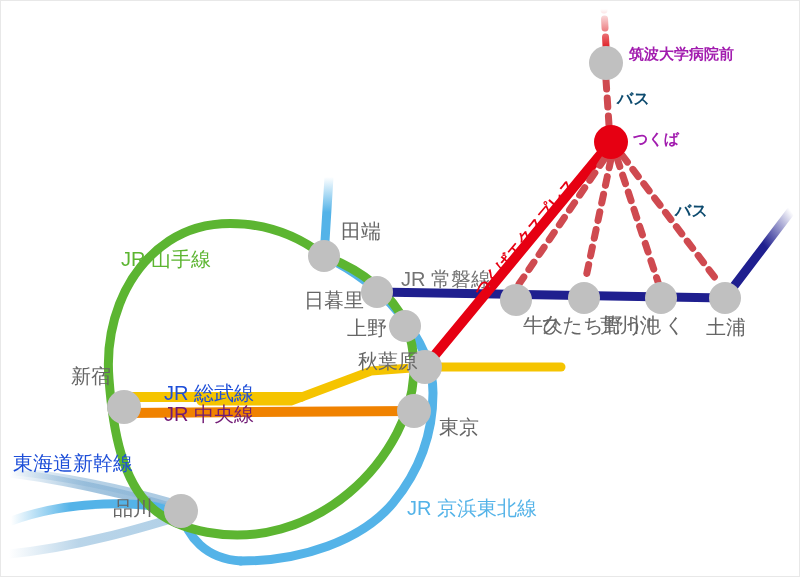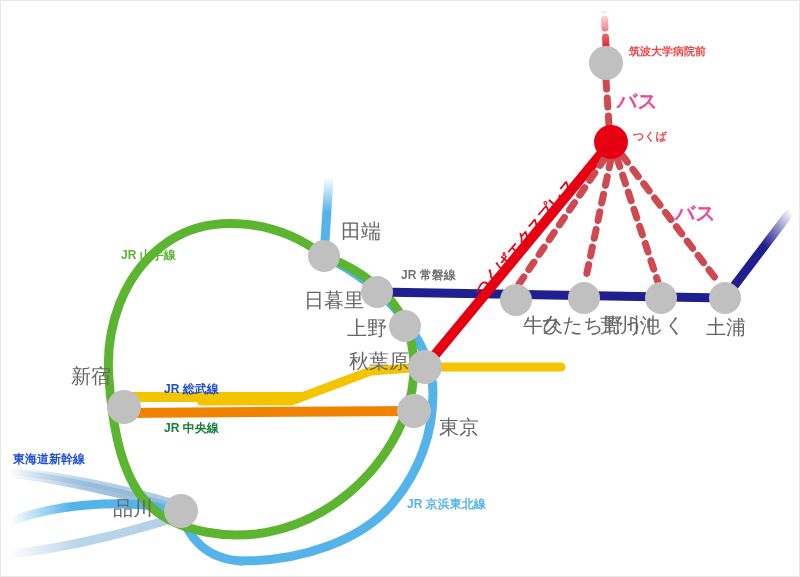--- a/index.html
+++ b/index.html
@@ -8,27 +8,27 @@
     position:relative;width:800px;height:577px;overflow:hidden;
     background:#ffffff;box-sizing:border-box;
     border:1px solid #e8e8e8;
   }
   #map-svg{position:absolute;left:0;top:0;width:800px;height:577px;display:block;}
   .lbl{
     position:absolute;white-space:nowrap;line-height:1;
     font-family:"Liberation Sans","DejaVu Sans",sans-serif;
   }
   .station-label{color:#666666;font-size:20px;font-weight:400;}
-  .line-label{font-size:12px;font-weight:700;}
+  .line-label{font-size:20px;font-weight:400;}
   .tx-label{
     color:#e60012;font-size:16px;font-weight:700;
     transform-origin:left bottom;
   }
-  .bus-label{color:#ec4899;font-size:20px;font-weight:700;}
-  .red-station{color:#ef4444;font-size:11px;font-weight:700;}
+  .bus-label{color:#0c4a6e;font-size:16px;font-weight:700;}
+  .red-station{color:#a21caf;font-size:15px;font-weight:700;}
 </style>
 </head>
 <body>
 
 <div id="map-frame">
 
   <svg id="map-svg" viewBox="0 0 800 577" xmlns="http://www.w3.org/2000/svg">
     <defs>
       <linearGradient id="fadeShinkansenA" x1="0" y1="0" x2="1" y2="0">
         <stop offset="0" stop-color="#8fb8d8" stop-opacity="0"></stop>
@@ -161,37 +161,37 @@
       <circle cx="660" cy="297" r="16" fill="#c0c0c0"></circle>
       <circle cx="724" cy="297" r="16" fill="#c0c0c0"></circle>
       <circle cx="605" cy="62" r="17" fill="#c0c0c0"></circle>
       <circle cx="610" cy="141" r="17" fill="#e60012"></circle>
     </g>
   </svg>
 
   <div class="lbl station-label" style="left:340px;top:220px;">田端</div>
   <div class="lbl station-label" style="left:303px;top:289px;">日暮里</div>
   <div class="lbl station-label" style="left:346px;top:317px;">上野</div>
-  <div class="lbl station-label" style="left:348px;top:350px;">秋葉原</div>
+  <div class="lbl station-label" style="left:357px;top:350px;">秋葉原</div>
   <div class="lbl station-label" style="left:438px;top:416px;">東京</div>
   <div class="lbl station-label" style="left:70px;top:365px;">新宿</div>
   <div class="lbl station-label" style="left:112px;top:497px;">品川</div>
 
   <div class="lbl station-label" style="left:522px;top:314px;">牛久</div>
   <div class="lbl station-label" style="left:541px;top:314px;">ひたち野うしく</div>
   <div class="lbl station-label" style="left:599px;top:314px;">荒川沖</div>
   <div class="lbl station-label" style="left:705px;top:316px;">土浦</div>
 
   <div class="lbl red-station" style="left:628px;top:45px;">筑波大学病院前</div>
   <div class="lbl red-station" style="left:632px;top:130px;">つくば</div>
 
   <div class="lbl line-label" style="left:120px;top:248px;color:#5cb531;">JR 山手線</div>
   <div class="lbl line-label" style="left:399px;top:497px;color:#54b3e8;margin-left:7px;">JR 京浜東北線</div>
   <div class="lbl line-label" style="left:163px;top:382px;color:#1d4ed8;">JR 総武線</div>
-  <div class="lbl line-label" style="left:163px;top:421px;color:#15803d;">JR 中央線</div>
+  <div class="lbl line-label" style="left:163px;top:403px;color:#701a75;">JR 中央線</div>
   <div class="lbl line-label" style="left:400px;top:268px;color:#737373;">JR 常磐線</div>
   <div class="lbl line-label" style="left:12px;top:452px;color:#1d4ed8;">東海道新幹線</div>
 
   <div class="lbl tx-label" style="left:477px;top:285px;transform:rotate(-50deg);transform-origin:left center;">つくばエクスプレス</div>
 
   <div class="lbl bus-label" style="left:616px;top:90px;">バス</div>
   <div class="lbl bus-label" style="left:674px;top:202px;">バス</div>
 
 </div>
 

